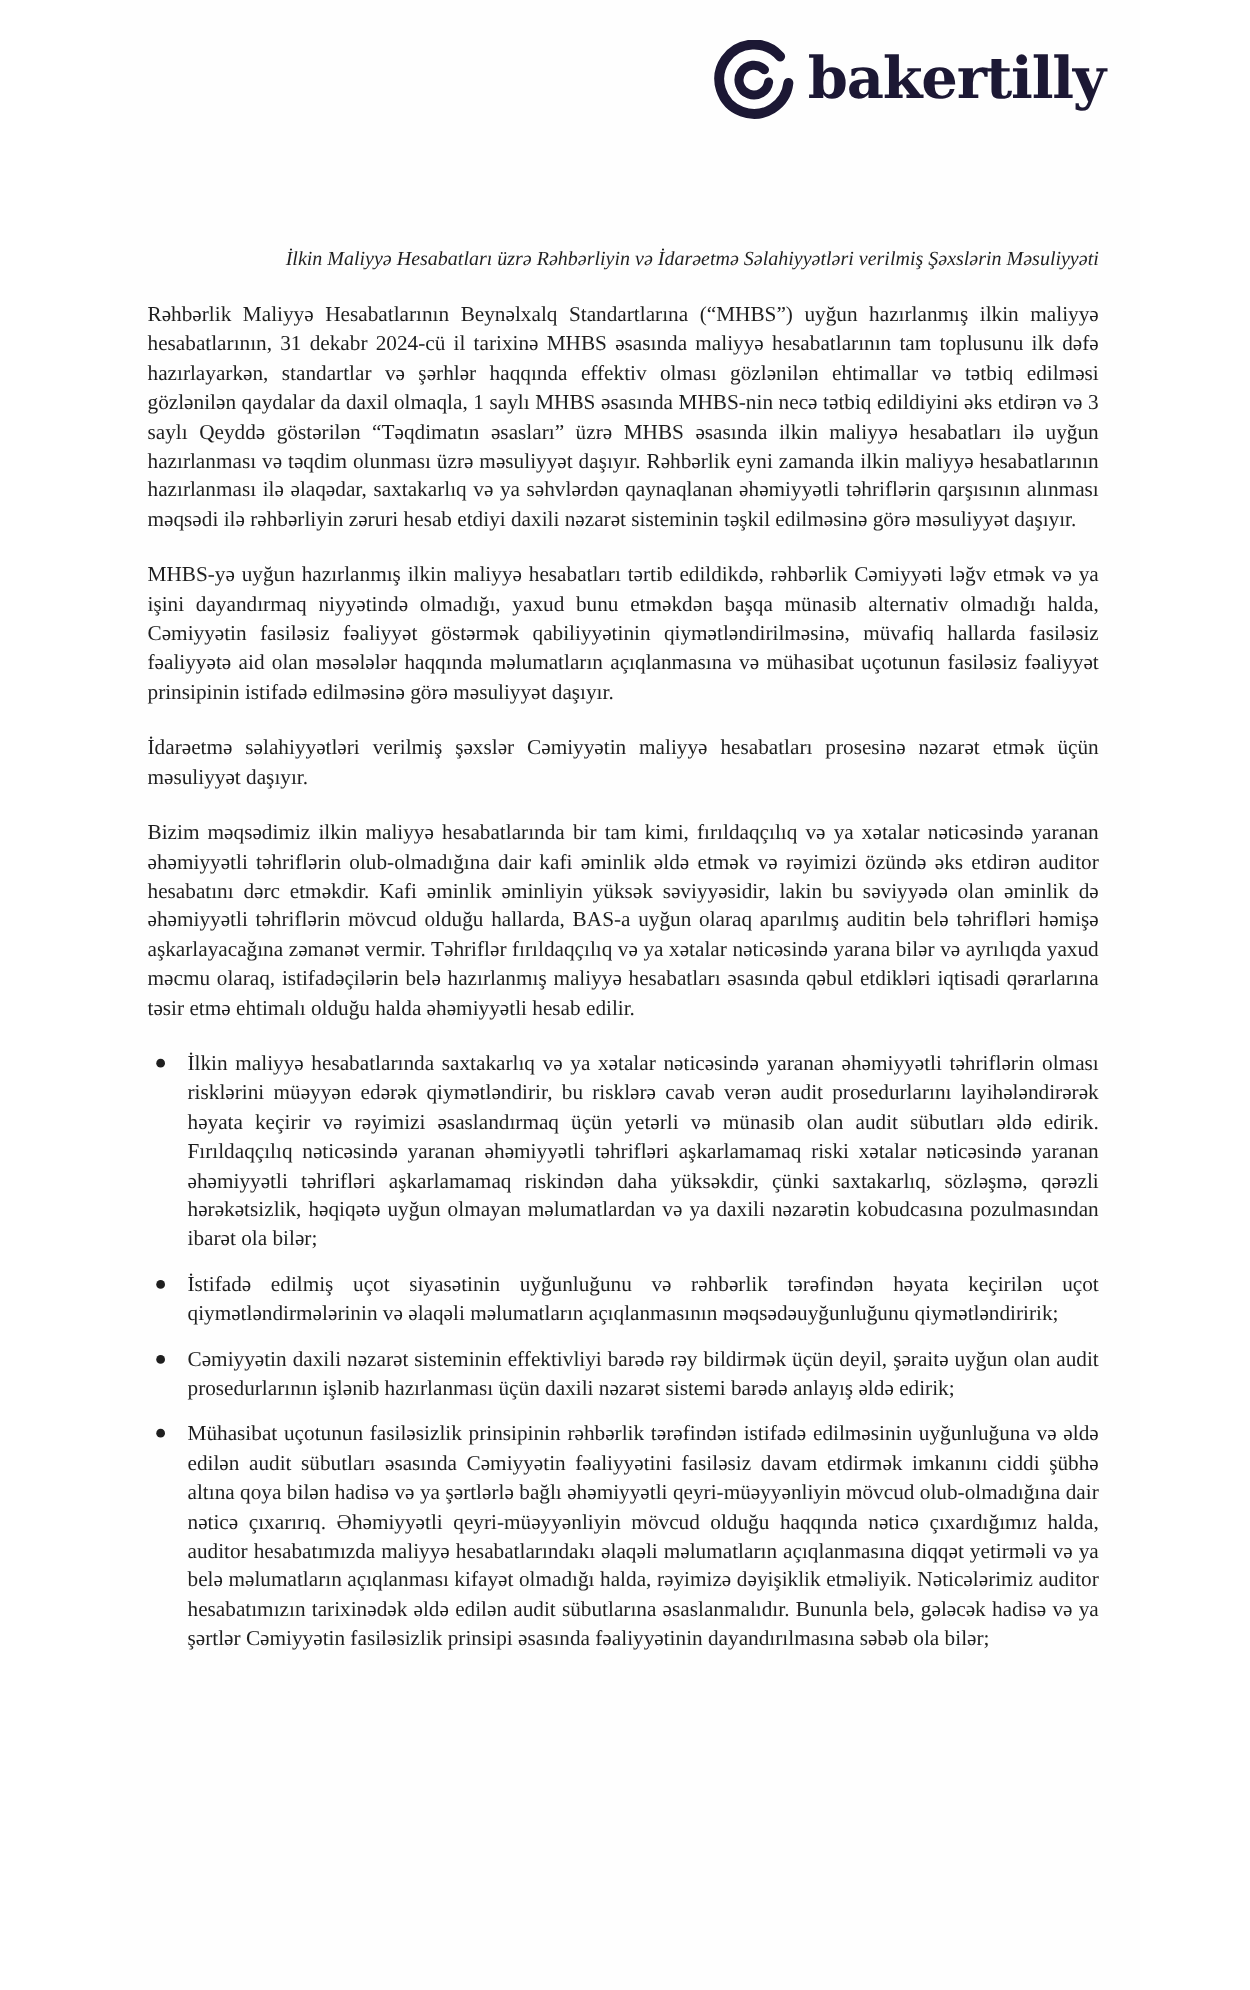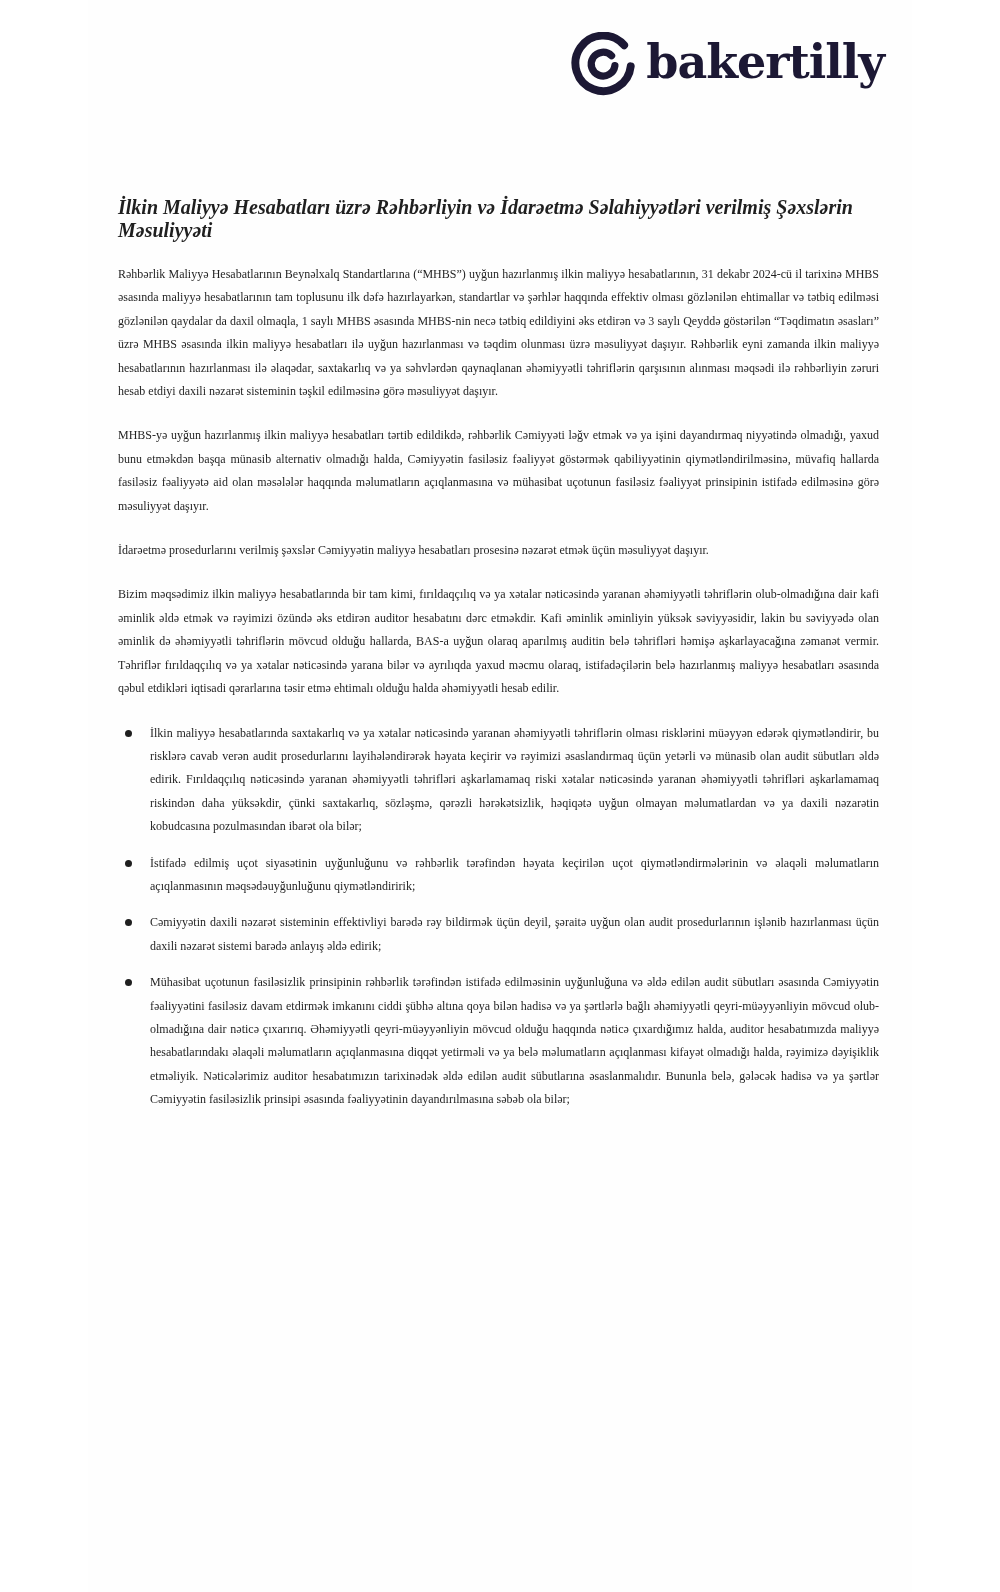--- a/index.html
+++ b/index.html
@@ -46,33 +46,33 @@
   
   .content {
     position: absolute;
     top: 196px;
     left: 30px;
     right: 33px;
   }
 
   .content p,
   .content li {
-    font-size: 12px;
+    font-size: 17px;
     line-height: 23.4px;
     text-align: justify;
     text-justify: inter-word;
   }
 
   .section-heading {
-    font-size: 20px;
-    font-weight: 700;
+    font-size: 16px;
+    font-weight: 400;
     font-style: italic;
     line-height: 23px;
     margin-bottom: 21px;
-    text-align: left;
+    text-align: right;
   }
 
   .para {
     margin-bottom: 21px;
   }
 
   .lead-in {
     margin-bottom: 24px;
   }
 
@@ -111,21 +111,21 @@
   </div>
 
   <div class="content">
 
     <h2 class="section-heading">İlkin Maliyyə Hesabatları üzrə Rəhbərliyin və İdarəetmə Səlahiyyətləri verilmiş Şəxslərin Məsuliyyəti</h2>
 
     <p class="para">Rəhbərlik Maliyyə Hesabatlarının Beynəlxalq Standartlarına (“MHBS”) uyğun hazırlanmış ilkin maliyyə hesabatlarının, 31 dekabr 2024-cü il tarixinə MHBS əsasında maliyyə hesabatlarının tam toplusunu ilk dəfə hazırlayarkən, standartlar və şərhlər haqqında effektiv olması gözlənilən ehtimallar və tətbiq edilməsi gözlənilən qaydalar da daxil olmaqla, 1 saylı MHBS əsasında MHBS-nin necə tətbiq edildiyini əks etdirən və 3 saylı Qeyddə göstərilən “Təqdimatın əsasları” üzrə MHBS əsasında ilkin maliyyə hesabatları ilə uyğun hazırlanması və təqdim olunması üzrə məsuliyyət daşıyır. Rəhbərlik eyni zamanda ilkin maliyyə hesabatlarının hazırlanması ilə əlaqədar, saxtakarlıq və ya səhvlərdən qaynaqlanan əhəmiyyətli təhriflərin qarşısının alınması məqsədi ilə rəhbərliyin zəruri hesab etdiyi daxili nəzarət sisteminin təşkil edilməsinə görə məsuliyyət daşıyır.</p>
 
     <p class="para">MHBS-yə uyğun hazırlanmış ilkin maliyyə hesabatları tərtib edildikdə, rəhbərlik Cəmiyyəti ləğv etmək və ya işini dayandırmaq niyyətində olmadığı, yaxud bunu etməkdən başqa münasib alternativ olmadığı halda, Cəmiyyətin fasiləsiz fəaliyyət göstərmək qabiliyyətinin qiymətləndirilməsinə, müvafiq hallarda fasiləsiz fəaliyyətə aid olan məsələlər haqqında məlumatların açıqlanmasına və mühasibat uçotunun fasiləsiz fəaliyyət prinsipinin istifadə edilməsinə görə məsuliyyət daşıyır.</p>
 
-    <p class="para">İdarəetmə prosedurlarını verilmiş şəxslər Cəmiyyətin maliyyə hesabatları prosesinə nəzarət etmək üçün məsuliyyət daşıyır.</p>
+    <p class="para">İdarəetmə səlahiyyətləri verilmiş şəxslər Cəmiyyətin maliyyə hesabatları prosesinə nəzarət etmək üçün məsuliyyət daşıyır.</p>
 
 
     <p class="para">Bizim məqsədimiz ilkin maliyyə hesabatlarında bir tam kimi, fırıldaqçılıq və ya xətalar nəticəsində yaranan əhəmiyyətli təhriflərin olub-olmadığına dair kafi əminlik əldə etmək və rəyimizi özündə əks etdirən auditor hesabatını dərc etməkdir. Kafi əminlik əminliyin yüksək səviyyəsidir, lakin bu səviyyədə olan əminlik də əhəmiyyətli təhriflərin mövcud olduğu hallarda, BAS-a uyğun olaraq aparılmış auditin belə təhrifləri həmişə aşkarlayacağına zəmanət vermir. Təhriflər fırıldaqçılıq və ya xətalar nəticəsində yarana bilər və ayrılıqda yaxud məcmu olaraq, istifadəçilərin belə hazırlanmış maliyyə hesabatları əsasında qəbul etdikləri iqtisadi qərarlarına təsir etmə ehtimalı olduğu halda əhəmiyyətli hesab edilir.</p>
 
 
     <ul class="bullet-list">
       <li class="bullet-item">
         <span class="bullet-marker"></span>
         <span>İlkin maliyyə hesabatlarında saxtakarlıq və ya xətalar nəticəsində yaranan əhəmiyyətli təhriflərin olması risklərini müəyyən edərək qiymətləndirir, bu risklərə cavab verən audit prosedurlarını layihələndirərək həyata keçirir və rəyimizi əsaslandırmaq üçün yetərli və münasib olan audit sübutları əldə edirik. Fırıldaqçılıq nəticəsində yaranan əhəmiyyətli təhrifləri aşkarlamamaq riski xətalar nəticəsində yaranan əhəmiyyətli təhrifləri aşkarlamamaq riskindən daha yüksəkdir, çünki saxtakarlıq, sözləşmə, qərəzli hərəkətsizlik, həqiqətə uyğun olmayan məlumatlardan və ya daxili nəzarətin kobudcasına pozulmasından ibarət ola bilər;</span>
       </li>

